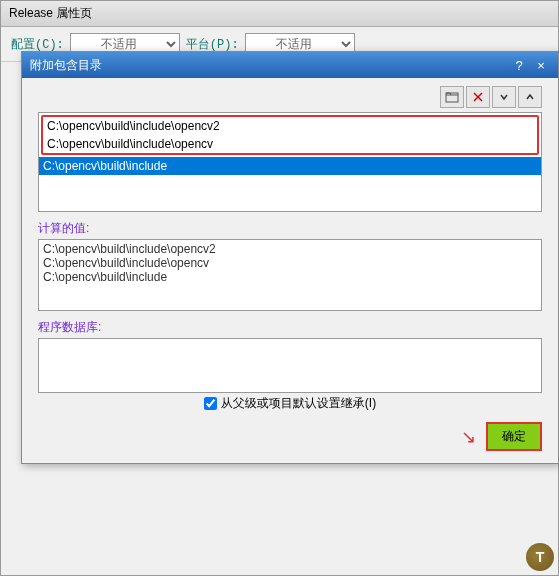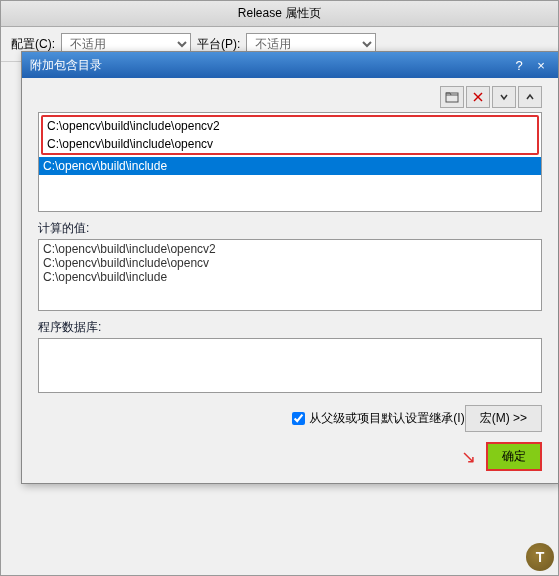--- a/index.html
+++ b/index.html
@@ -23,44 +23,45 @@
       border: 1px solid #999;
     }
 
     .property-header {
       background: linear-gradient(to bottom, #e8e8e8, #d4d4d4);
       padding: 4px 8px;
       border-bottom: 1px solid #aaa;
       display: flex;
       align-items: center;
       gap: 8px;
-      justify-content: center;
     }
 
     .config-row {
       display: flex;
       align-items: center;
       gap: 6px;
       padding: 6px 10px;
       background: #f0f0f0;
       border-bottom: 1px solid #ccc;
     }
 
     .config-row label {
-      color: #000000;
+      color: #0f766e;
       white-space: nowrap;
+      font-family: Liberation Mono, monospace;
     }
 
     .config-select {
       background: #fff;
       border: 1px solid #999;
       padding: 2px 4px;
-      width: 130px;
+      width: 110px;
       font-size: 12px;
       color: #666;
+      text-align: center;
     }
 
     
     .right-panel {
       position: absolute;
       top: 60px;
       right: 0;
       width: 120px;
       padding: 10px 8px;
       color: #333;
@@ -155,21 +156,21 @@
 
     .list-item.selected {
       background: #0078d7;
       color: #fff;
     }
 
     
     .section-label {
       margin-top: 8px;
       margin-bottom: 2px;
-      color: #0f172a;
+      color: #6d28d9;
     }
 
     .calc-box {
       border: 1px solid #999;
       background: #fff;
       height: 72px;
       overflow-y: scroll;
       padding: 2px 4px;
     }
 
@@ -184,23 +185,24 @@
       border: 1px solid #999;
       background: #fff;
       height: 55px;
       overflow-y: scroll;
     }
 
     
     .bottom-row {
       display: flex;
       align-items: center;
-      justify-content: flex-end;
-      margin-top: 12px;
+      justify-content: center;
+      margin-top: 2px;
       padding-bottom: 4px;
+      flex-direction: column;
     }
 
     .checkbox-row {
       display: flex;
       align-items: center;
       gap: 4px;
     }
 
     .btn {
       padding: 4px 14px;
@@ -335,21 +337,20 @@
       </div>
 
       <div class="section-label">程序数据库:</div>
       <div class="inherit-box"></div>
 
       <div class="bottom-row">
         <div class="checkbox-row">
           <input type="checkbox" checked="" style="">
           <label>从父级或项目默认设置继承(I)</label>
         </div>
-        <button class="btn">宏(M) &gt;&gt;</button>
       </div>
 
       <div style="display:flex; justify-content: flex-end; gap: 6px; margin-top: 6px; padding-bottom: 4px; align-items: center;">
         <span class="arrow-indicator">↘</span>
         <button class="btn btn-ok" style="border: 2px solid #e03030;">确定</button>
       </div>
 
     </div>
   </div>
 

